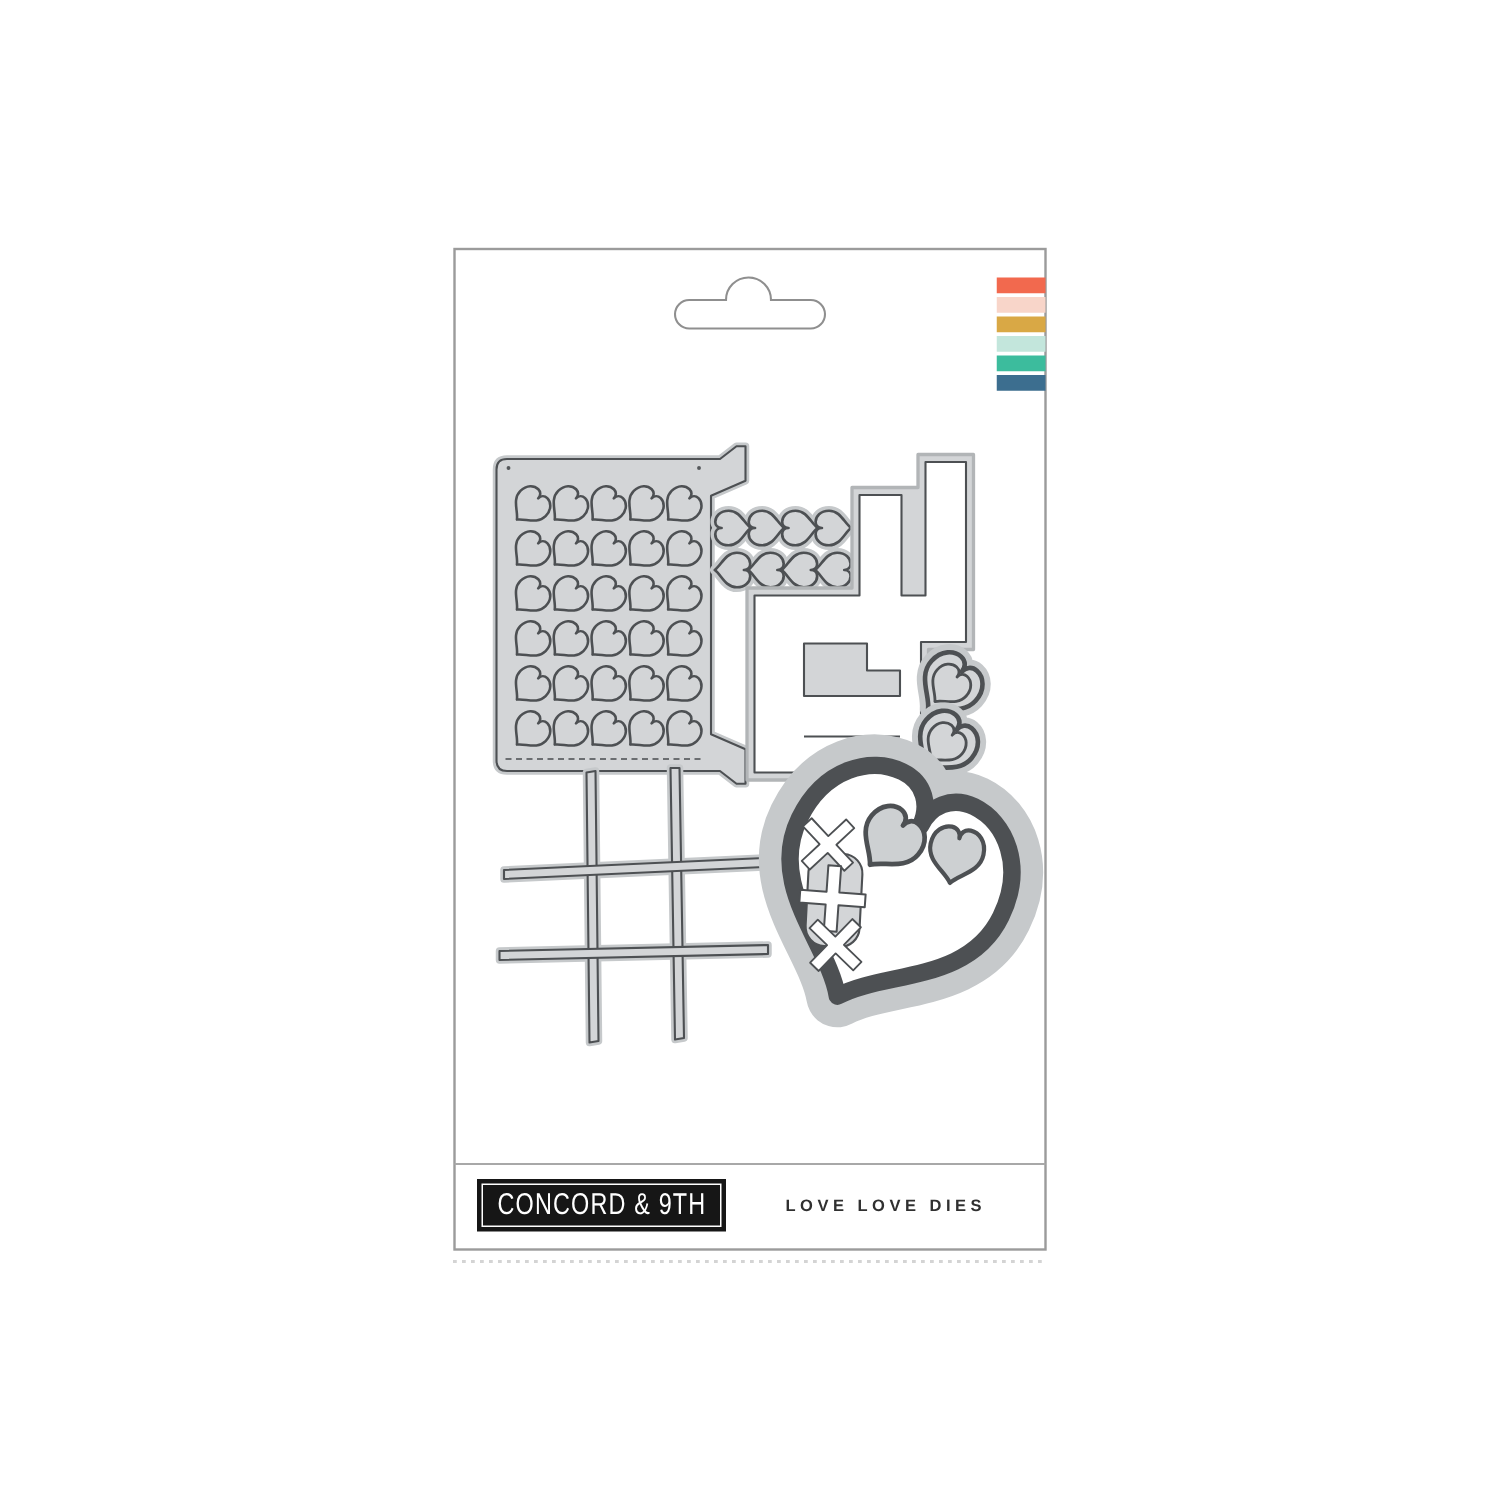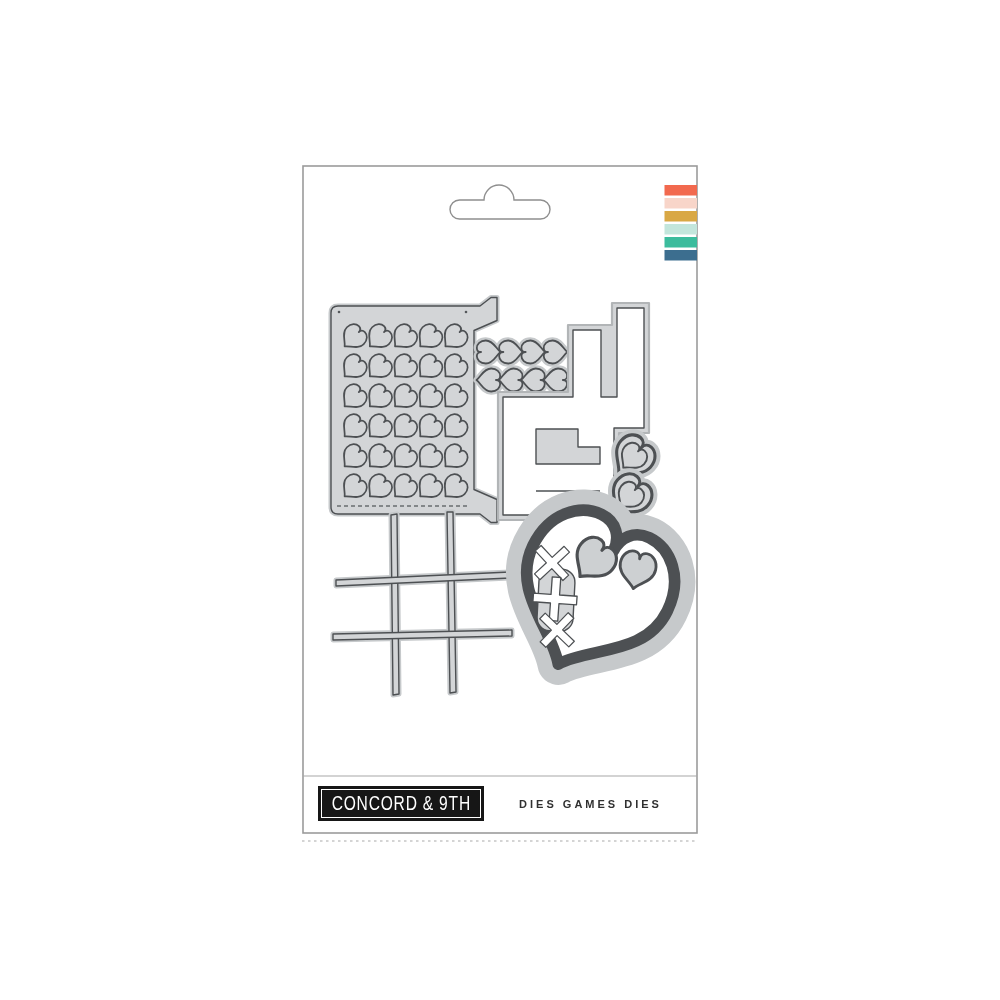--- a/index.html
+++ b/index.html
@@ -169,15 +169,15 @@
   </g>
 
   <line x1="303" y1="776" x2="697" y2="776" stroke="#a8a8a8" stroke-width="1.2"></line>
 </svg>
 
 <div class="logo-box">
   <div class="logo-inner">
     <span class="logo-text">CONCORD &amp; 9TH</span>
   </div>
 </div>
-<div class="product-title">DIES GAMES DIES</div>
+<div class="product-title">LOVE LOVE DIES</div>
 
 </div>
 
 </body></html>

